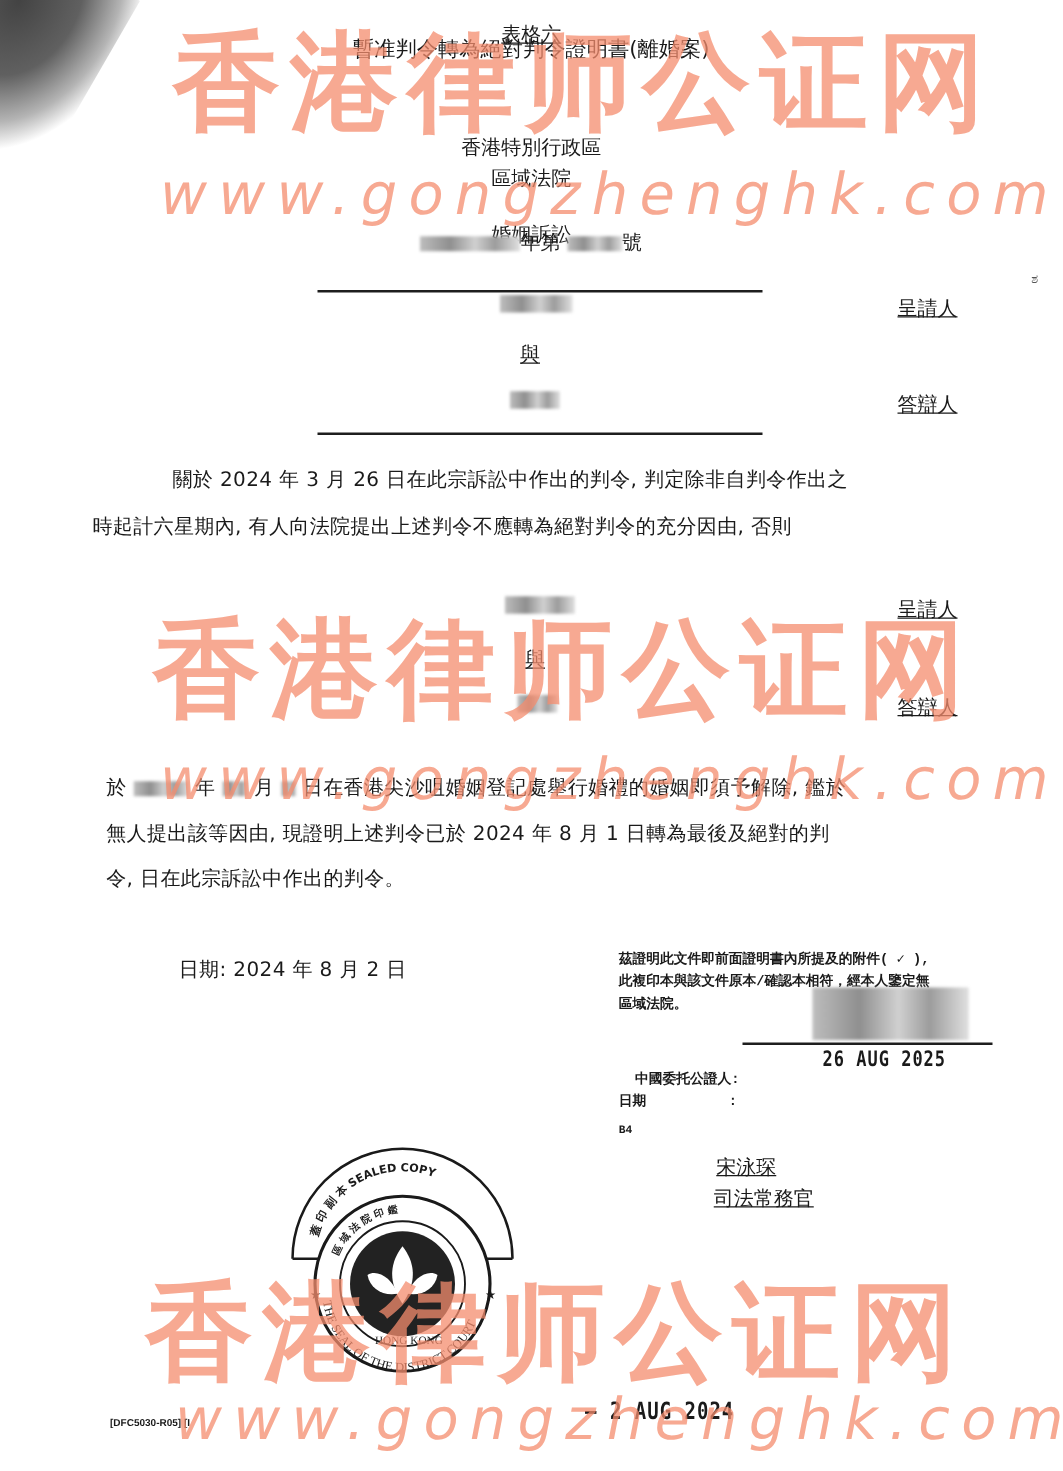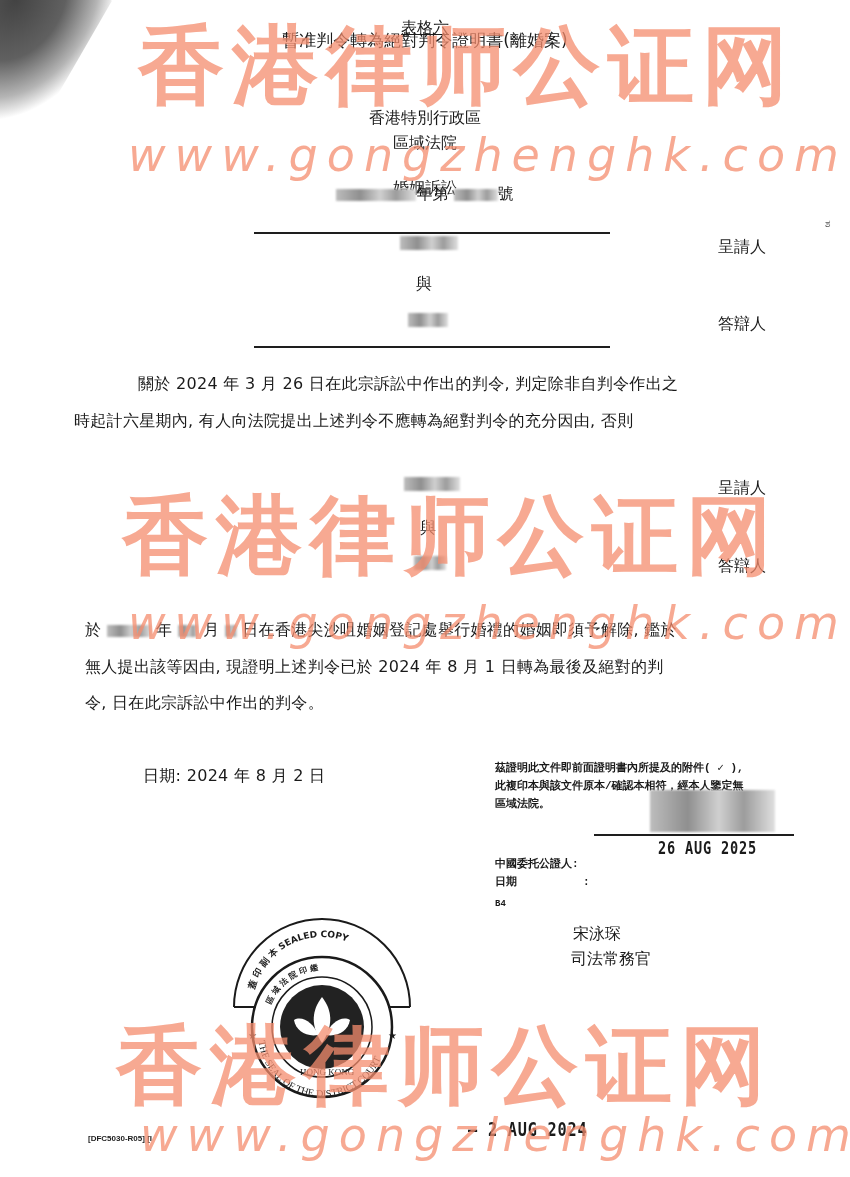--- a/index.html
+++ b/index.html
@@ -14,21 +14,21 @@
     background: radial-gradient(ellipse at 30% 30%, #222 0%, #444 40%, rgba(80,80,80,0.5) 65%, rgba(255,255,255,0) 80%);
     transform: rotate(30deg); opacity: 0.85;
   }
   .center-line { position: absolute; left: 0; width: 850px; text-align: center; font-size: 16px; line-height: 20px; }
   .serif { font-family: Liberation Sans, sans-serif; }
   .redact {
     display: inline-block; background: linear-gradient(90deg, #bdbdbd, #8f8f8f 30%, #d0d0d0 55%, #9c9c9c 75%, #e0e0e0);
     filter: blur(1.2px); vertical-align: middle;
   }
   .rule { position: absolute; height: 2px; background: #1e1e1e; }
-  .role { position: absolute; font-size: 16px; }
+  .role { position: absolute; font-size: 16px; text-decoration: underline; }
   .para { position: absolute; font-size: 16px; line-height: 20px; white-space: nowrap; letter-spacing: 0.3px; }
   .notary-text { position: absolute; font-size: 11px; font-weight: bold; line-height: 16px; font-family: Liberation Mono, monospace; white-space: nowrap; margin-top: 32px; }
   .stamp-date { position: absolute; font-family: "DejaVu Sans Mono", monospace; font-size: 17px; font-weight: bold; letter-spacing: 1px; transform: scaleX(0.8); transform-origin: left; }
   .wm-big {
     position: absolute; font-size: 86px; font-weight: bold; color: rgba(244,140,110,0.75);
     letter-spacing: 8px; white-space: nowrap; pointer-events: none; z-index: 5;
   }
   .wm-url {
     position: absolute; font-size: 46px; font-style: italic; color: rgba(244,140,110,0.75);
     letter-spacing: 9px; white-space: nowrap; pointer-events: none; z-index: 5;
@@ -79,21 +79,21 @@
 </div>
 <div class="para" style="left:85px;top:657px;">無人提出該等因由, 現證明上述判令已於 2024 年 8 月 1 日轉為最後及絕對的判</div>
 <div class="para" style="left:85px;top:693px;">令, 日在此宗訴訟中作出的判令。</div>
 
 <div class="para" style="left:143px;top:766px;">日期: 2024 年 8 月 2 日</div>
 
 <div class="notary-text" style="left:495px;top:728px;">茲證明此文件即前面證明書內所提及的附件(  ✓  ),</div>
 <div class="notary-text" style="left:495px;top:746px;">此複印本與該文件原本/確認本相符，經本人鑒定無</div>
 <div class="notary-text" style="left:495px;top:764px;">區域法院。</div>
 <span class="redact abs" style="left:650px;top:790px;width:125px;height:42px;"></span>
-<div class="notary-text" style="left:495px;top:824px;">中國委托公證人:</div>
+<div class="notary-text" style="left:508px;top:824px;">中國委托公證人:</div>
 <div class="rule" style="left:594px;top:834px;width:200px;height:2px;"></div>
 <div class="notary-text" style="left:495px;top:842px;">日期</div>
 <div class="notary-text" style="left:583px;top:842px;">:</div>
 <div class="stamp-date" style="left:658px;top:838px;">26 AUG 2025</div>
 <div class="notary-text" style="left:495px;top:864px;font-size:9px;">B4</div>
 
 <div class="role" style="left:573px;top:924px;">宋泳琛</div>
 <div class="role" style="left:571px;top:949px;">司法常務官</div>
 
 <div class="seal">

